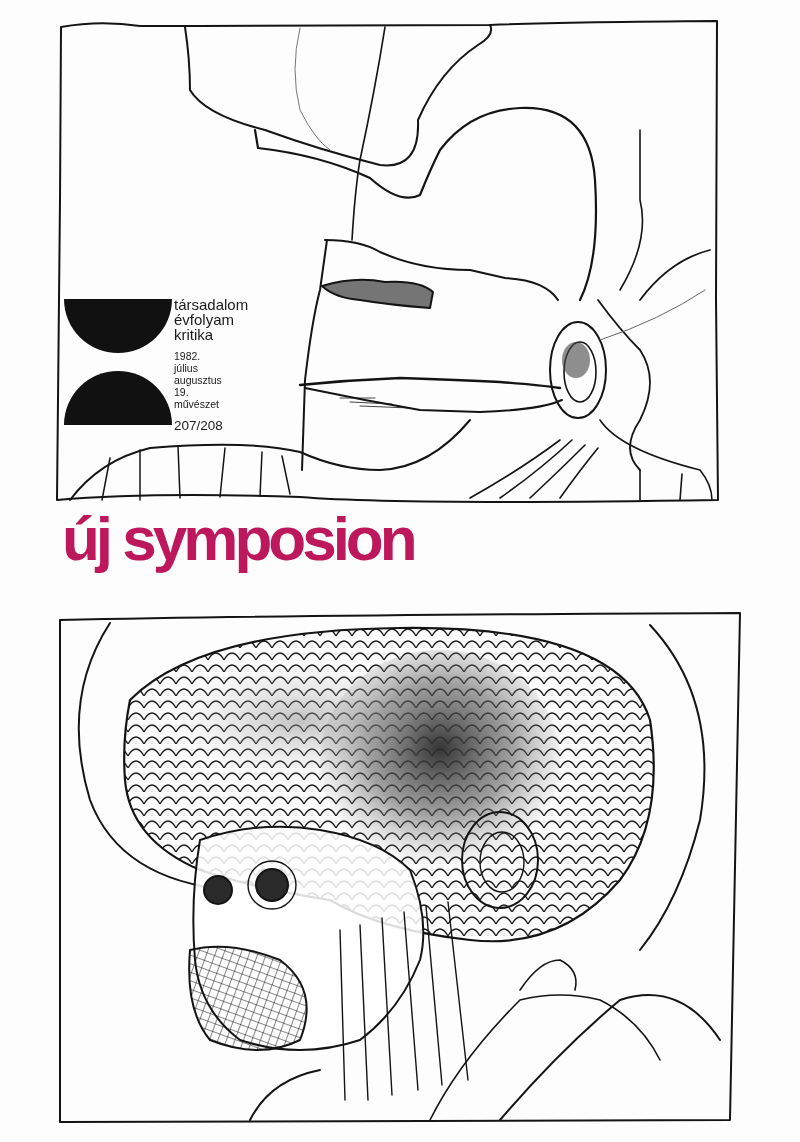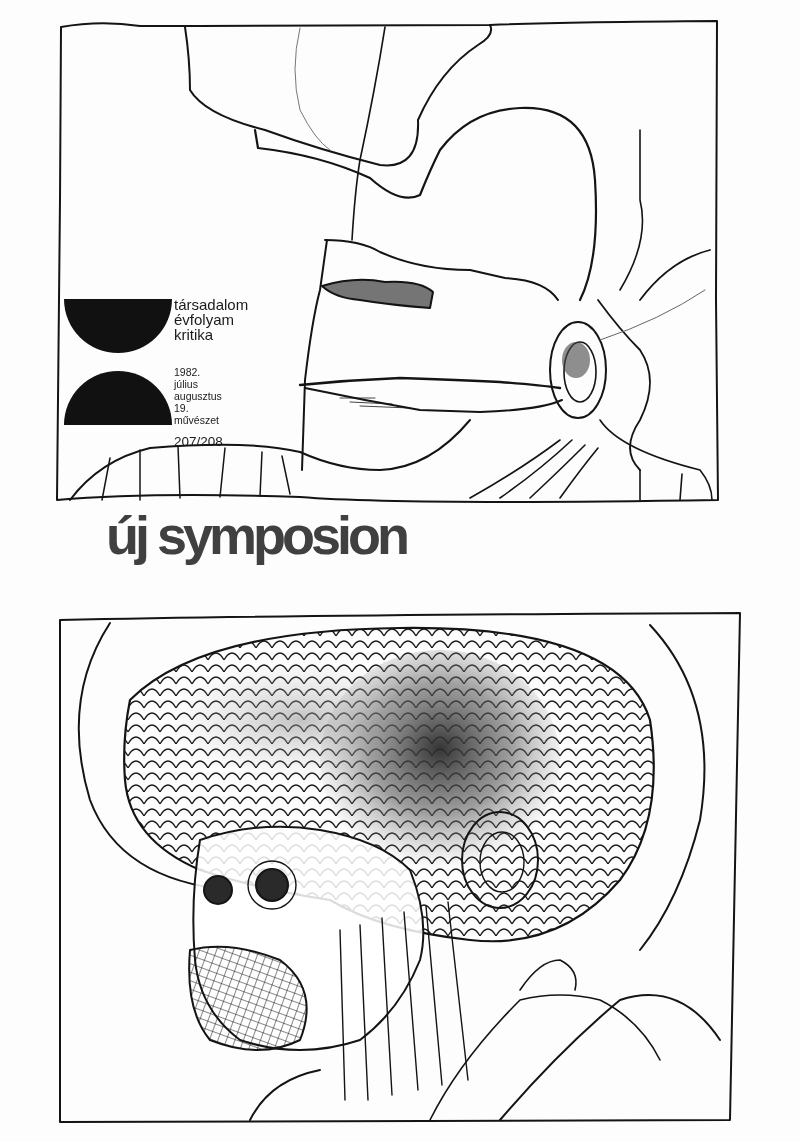--- a/index.html
+++ b/index.html
@@ -5,23 +5,23 @@
   html, body { margin: 0; padding: 0; background: #ffffff; }
   body { width: 800px; height: 1142px; position: relative; overflow: hidden; font-family: "Liberation Sans", sans-serif; }
   .page { position: absolute; inset: 0; background: #fdfdfd; }
   .frame-svg { position: absolute; left: 0; top: 0; }
   .masthead { position: absolute; left: 64px; top: 297px; width: 210px; height: 135px; }
   .logo-half { position: absolute; left: 0; width: 108px; height: 54px; background: #111; }
   .logo-top { top: 2px; border-radius: 0 0 54px 54px; }
   .logo-bottom { top: 74px; border-radius: 54px 54px 0 0; }
   .mast-text { position: absolute; left: 110px; top: 0; color: #1a1a1a; }
   .tagline { font-size: 15px; line-height: 15px; margin: 0; }
-  .issue-info { font-size: 10.5px; line-height: 12px; margin-top: 24px; }
+  .issue-info { font-size: 10.5px; line-height: 12px; margin-top: 8px; }
   .issue-number { font-size: 13.5px; margin-top: 8px; }
-  .title { position: absolute; left: 62px; top: 508px; font-size: 54px; font-weight: 700; letter-spacing: -4px; color: #404040; line-height: 1; margin-left: 44px; }
+  .title { position: absolute; left: 62px; top: 508px; font-size: 62px; font-weight: 700; letter-spacing: -4px; color: #be185d; line-height: 1; }
 </style>
 </head>
 <body>
 
 <div class="page">
 
   <svg class="frame-svg" width="800" height="1142" viewBox="0 0 800 1142">
     <defs>
       <radialGradient id="wash" cx="50%" cy="45%" r="55%">
         <stop offset="0%" stop-color="#2a2a2a" stop-opacity="0.95"></stop>

